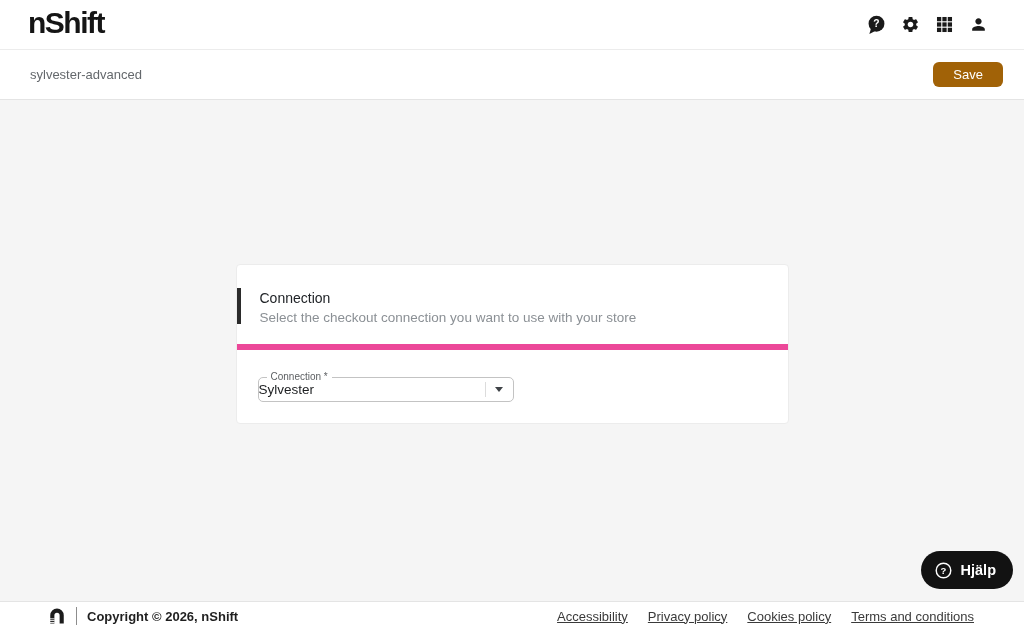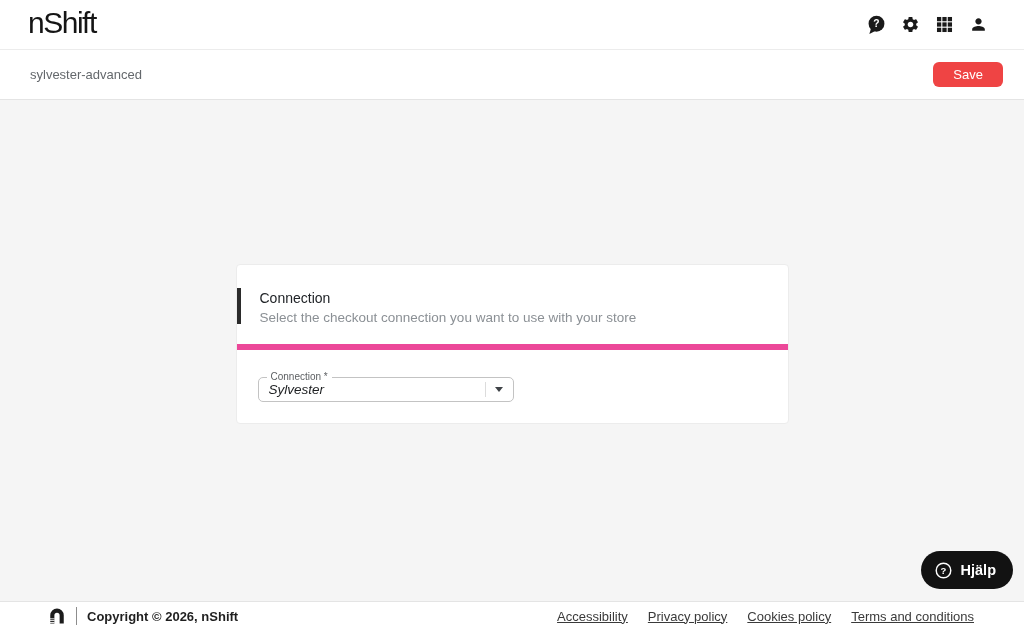--- a/index.html
+++ b/index.html
@@ -14,21 +14,21 @@
 
   
   .topbar {
     height:50px; flex:0 0 50px;
     background:#ffffff;
     border-bottom:1px solid #ececec;
     display:flex; align-items:center;
     padding:0 36px 0 28px;
   }
   .logo {
-    font-size:30px; font-weight:400; letter-spacing:-1.5px;
+    font-size:30px; font-weight:700; letter-spacing:-1.5px;
     color:#151515; margin-right:15px; line-height:1; cursor:pointer;
     padding-bottom:3px;
   }
   .nav { display:flex; gap:23px; align-items:center; }
   .nav-item {
     font-size:13px; color:#24292e; cursor:pointer; white-space:nowrap;
   }
   .topbar-icons { margin-left:auto; display:flex; gap:14px; align-items:center; }
   .icon-btn { width:20px; height:20px; cursor:pointer; display:flex; align-items:center; justify-content:center; }
   .icon-btn svg { width:19px; height:19px; }
@@ -37,21 +37,21 @@
   .subheader {
     height:50px; flex:0 0 50px;
     background:#ffffff;
     border-bottom:1px solid #e4e4e4;
     display:flex; align-items:center;
     padding:0 21px 0 30px;
   }
   .page-title { font-size:13px; color:#64686c; }
   .save-btn {
     margin-left:auto;
-    background:#ef4444; color:#ffffff;
+    background:#a16207; color:#ffffff;
     border:none; border-radius:6px;
     font-family:"Liberation Sans", sans-serif;
     font-size:13px; line-height:1;
     height:25px; padding:0 20px;
     cursor:pointer;
   }
 
   
   .main { flex:1 1 auto; position:relative; background:#f5f5f5; }
   .card {
@@ -81,21 +81,21 @@
     border:1px solid #c3c3c3;
     border-radius:5px;
     display:flex; align-items:center;
     cursor:pointer;
   }
   .select-label {
     position:absolute; top:-7px; left:8px;
     background:#ffffff; padding:0 4px;
     font-size:10px; color:#5c5f62; white-space:nowrap;
   }
-  .select-value { flex:1; font-size:13.5px; color:#1d1f21; padding-left:10px;font-style:italic; }
+  .select-value { flex:1; font-size:13.5px; color:#1d1f21; padding-left:0; }
   .select-divider { width:1px; height:15px; background:#dcdcdc; }
   .caret {
     width:27px; display:flex; align-items:center; justify-content:center;
   }
   .caret i {
     display:block; width:0; height:0;
     border-left:4px solid transparent;
     border-right:4px solid transparent;
     border-top:5px solid #3f4347;
   }

